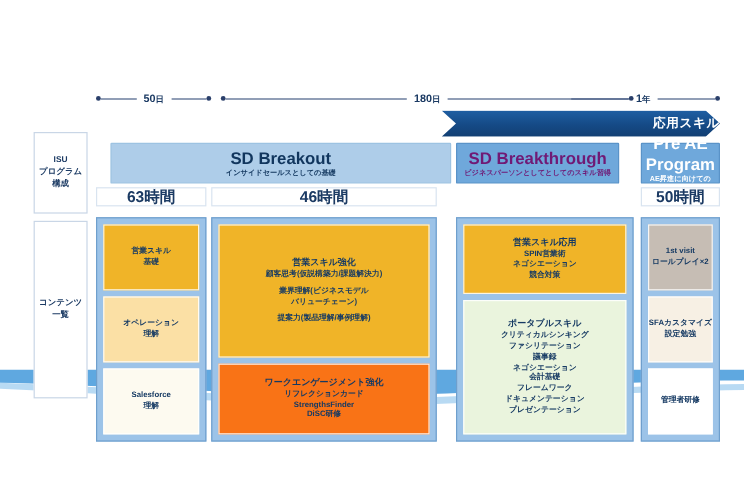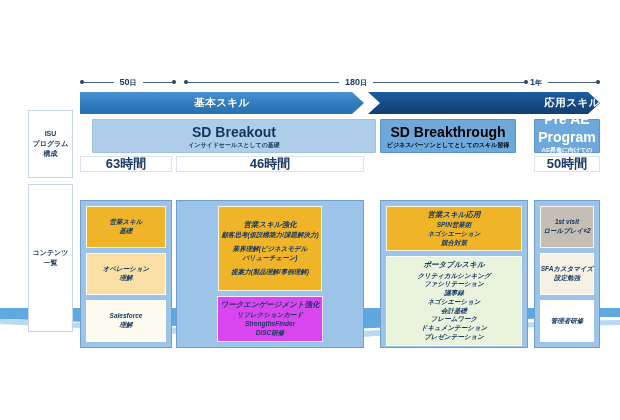--- a/index.html
+++ b/index.html
@@ -132,21 +132,21 @@
     align-items: center;
     justify-content: center;
     text-align: center;
     color: #11365e;
     line-height: 1.3;
     border-radius: 1px;
   }
   .progbox .ttl { font-size: 14px; font-weight: bold; }
   .progbox .sub { font-size: 6px; font-weight: bold; margin-top: 1px; }
   #prog-breakout   { left: 64px;  width: 284px; background: #aecde9; }
-  #prog-breakthrough { left: 352px; width: 136px; background: #6fa8db; color: #000000; border-color: #5a93c8; }
+  #prog-breakthrough { left: 352px; width: 136px; background: #6fa8db; color: #701a75; border-color: #5a93c8; }
   #prog-preae      { left: 506px; width: 66px;  background: #6fa8db; color: #ffffff; border-color: #5a93c8; }
 
   
   .hours {
     position: absolute;
     top: 64px;
     height: 16px;
     border: 1px solid #d9e4f0;
     box-sizing: border-box;
     background: #ffffff;
@@ -158,33 +158,32 @@
     color: #1b3a63;
   }
   #hours-1 { left: 52px;  width: 92px; }
   #hours-2 { left: 148px; width: 188px; justify-content: center; }
   #hours-3 { left: 352px; width: 148px; }
   #hours-4 { left: 506px; width: 66px; }
 
   
   .col {
     position: absolute;
-    top: 108px;
-    height: 148px;
+    top: 89px;
+    height: 187px;
     background: #9cc3e8;
     border: 1px solid #6f9fcd;
     box-sizing: border-box;
     padding: 5px;
     display: flex;
     flex-direction: column;
     gap: 5px;
-    font-style: italic;
   }
   #col-1 { left: 52px;  width: 92px; }
-  #col-2 { left: 148px; width: 188px; align-items: center; }
+  #col-2 { left: 148px; width: 188px; }
   #col-3 { left: 352px; width: 148px; }
   #col-4 { left: 506px; width: 66px; }
 
   .card {
     border: 1px solid rgba(255,255,255,0.85);
     box-sizing: border-box;
     display: flex;
     flex-direction: column;
     align-items: center;
     justify-content: center;
@@ -201,21 +200,21 @@
   .card .ln {
     font-size: 6.5px;
     font-weight: bold;
     white-space: nowrap;
   }
   .card .ln.gap { margin-top: 5px; }
 
   .c-amber { background: #f0b428; }
   .c-cream { background: #fbe0a5; }
   .c-white { background: #fdfaf0; }
-  .c-pink  { background: #d946ef; }
+  .c-pink  { background: #f97316; }
   .c-mint  { background: #eaf4dd; }
   .c-gray  { background: #c6bdb4; }
   .c-ivory { background: #f7f0e4; }
   .c-plain { background: #ffffff; }
 
   .grow { flex: 1 1 auto; }
 </style>
 </head>
 <body>
 
@@ -248,23 +247,20 @@
     <span class="tl-line"></span>
     <span class="tl-label"><span>1</span><span class="unit">年</span></span>
     <span class="tl-line"></span>
     <span class="tl-dot"></span>
   </div>
 
 </div>
 
 <div class="frame">
 
-  <div class="band band-basic">
-    <span>基本スキル</span>
-  </div>
   <div class="band band-applied">
     <span>応用スキル</span>
   </div>
 
   <div class="rowlabel" id="label-program">
     <span>
       <span>ISU</span><br>
       <span>プログラム</span><br>
       <span>構成</span>
     </span>

